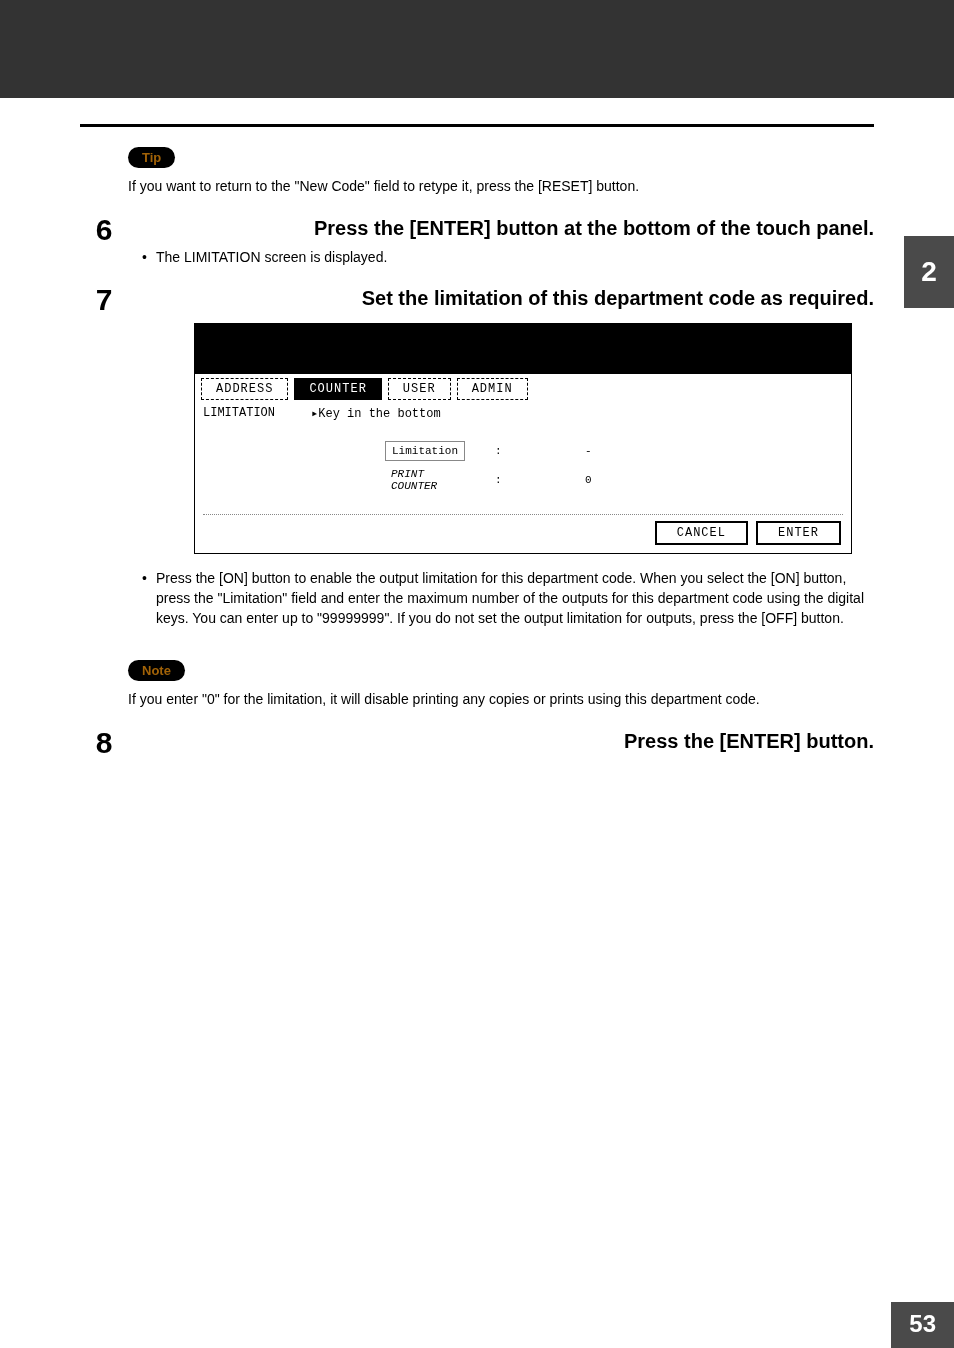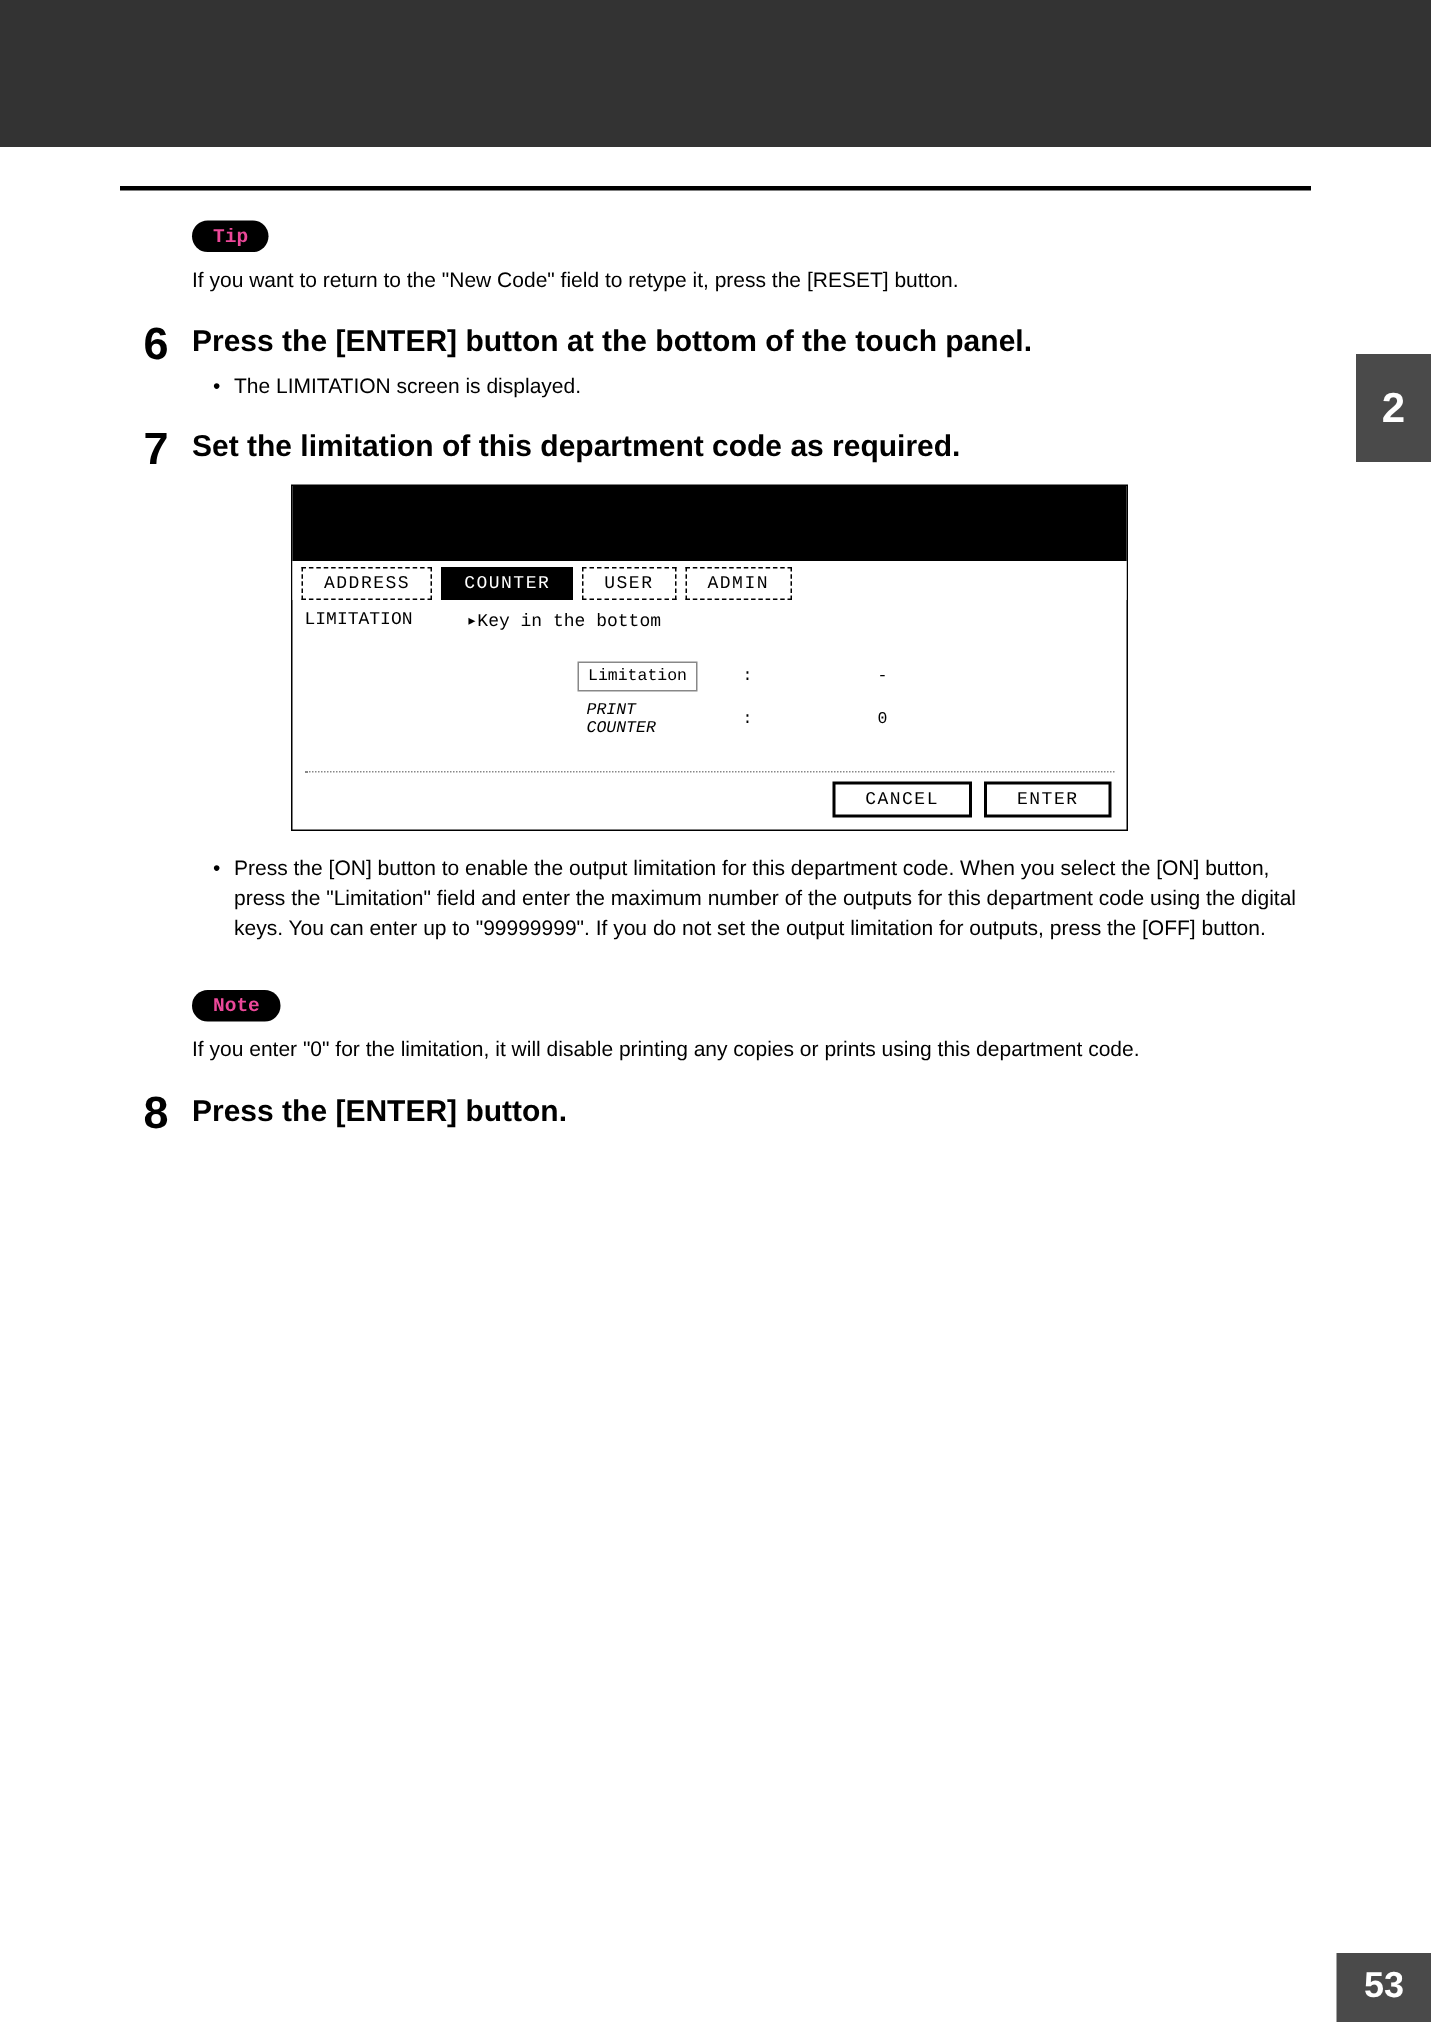--- a/index.html
+++ b/index.html
@@ -22,28 +22,27 @@
     .content-rule {
       margin: 26px 80px 0 80px;
       border-top: 3px solid #000;
     }
     .content {
       padding: 20px 80px 0 80px;
     }
     .pill {
       display: inline-block;
       background: #000;
-      color: #ec4899;
+      color: #a16207;
       font-size: 13px;
       font-weight: bold;
       padding: 3px 14px;
       border-radius: 12px;
       margin-left: 48px;
       margin-bottom: 8px;
-      font-family: Liberation Mono, monospace;
     }
     .tip-text, .note-text {
       font-size: 14px;
       margin-left: 48px;
       margin-bottom: 18px;
       line-height: 1.5;
     }
     .step {
       display: flex;
       margin-bottom: 4px;
@@ -57,20 +56,21 @@
       line-height: 1.0;
     }
     .step-body {
       flex: 1;
     }
     .step-title {
       font-size: 20px;
       font-weight: bold;
       line-height: 1.3;
       margin-bottom: 6px;
+      text-align: right;
     }
     .step-bullets {
       list-style: none;
       padding-left: 14px;
       margin-bottom: 14px;
     }
     .step-bullets li {
       font-size: 14px;
       line-height: 1.45;
       position: relative;
@@ -78,21 +78,21 @@
       margin-bottom: 2px;
     }
     .step-bullets li::before {
       content: "•";
       position: absolute;
       left: 0;
       top: 0;
     }
     .screenshot {
       margin: 6px 0 14px 114px;
-      width: 558px;
+      width: 658px;
       border: 1px solid #000;
       background: #fff;
     }
     .screenshot-top {
       background: #000;
       height: 50px;
     }
     .screenshot-tabs {
       display: flex;
       gap: 6px;

